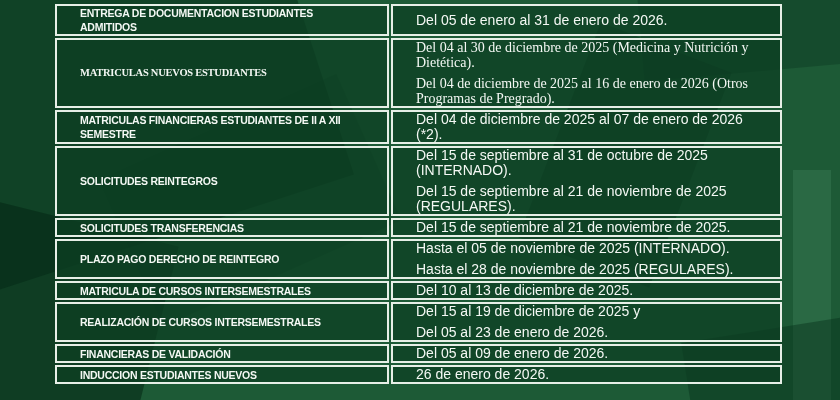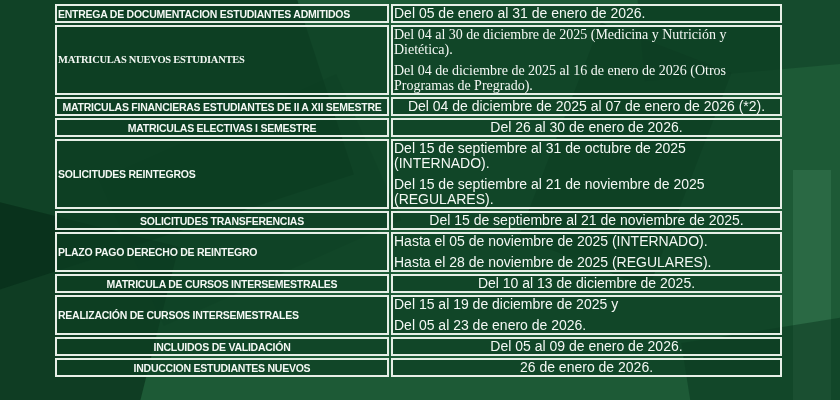--- a/index.html
+++ b/index.html
@@ -22,38 +22,38 @@
   .s7{left:120px;top:120px;width:260px;height:160px;background:rgba(8,50,27,.25);transform:rotate(-24deg);}
 
   table.cal{
     position:absolute;left:53px;top:2px;width:731px;
     border-collapse:separate;border-spacing:2px;
     table-layout:fixed;
   }
   td{
     border:2px solid #e7efe7;
     background:rgba(12,62,35,.72);
-    padding:0 1px;
+    padding:0 23px;
     vertical-align:middle;
     color:#f4f8f4;
     overflow:hidden;
   }
   col.c-act{width:334px;}
   td.act{
     font-weight:700;
     font-size:10.5px;
     letter-spacing:-0.25px;
     line-height:14px;
   }
   td.dat{font-size:14px;}
   td.dat p{margin:0;line-height:15px;}
   td.dat p + p{margin-top:6px;}
   tr.rp21 td{height:15px;}
   tr.rp56 td{height:50px;font-family:Liberation Serif, serif;}
-  tr.rp20 td{height:14px;text-align:center;}
+  tr.rp20 td{height:14px;}
   tr.rp32 td{height:26px;}
   tr.rp40 td{height:34px;margin-left:19px;}
 </style>
 </head>
 <body>
 
 <div class="screen">
   <div class="bg">
     <div class="shape s1"></div>
     <div class="shape s7"></div>
@@ -82,26 +82,20 @@
           <p>Del 04 al 30 de diciembre de 2025 (Medicina y Nutrición y Dietética).</p>
           <p>Del 04 de diciembre de 2025 al 16 de enero de 2026 (Otros Programas de Pregrado).</p>
         </td>
       </tr>
       <tr class="rp20">
         <td class="act">MATRICULAS FINANCIERAS ESTUDIANTES DE II A XII SEMESTRE</td>
         <td class="dat">
             <p>Del 04 de diciembre de 2025 al 07 de enero de 2026 (*2).</p>
           </td>
       </tr>
-      <tr class="rp20">
-        <td class="act">MATRICULAS ELECTIVAS I SEMESTRE</td>
-        <td class="dat">
-            <p>Del 26 al 30 de enero de 2026.</p>
-          </td>
-      </tr>
       <tr class="rp40">
         <td class="act">SOLICITUDES REINTEGROS</td>
         <td class="dat">
           <p>Del 15 de septiembre al 31 de octubre de 2025 (INTERNADO).</p>
           <p>Del 15 de septiembre al 21 de noviembre de 2025 (REGULARES).</p>
         </td>
       </tr>
       <tr class="rp20">
         <td class="act">SOLICITUDES TRANSFERENCIAS</td>
         <td class="dat">
@@ -122,21 +116,21 @@
           </td>
       </tr>
       <tr class="rp40">
         <td class="act">REALIZACIÓN DE CURSOS INTERSEMESTRALES</td>
         <td class="dat">
           <p>Del 15 al 19 de diciembre de 2025 y</p>
           <p>Del 05 al 23 de enero de 2026.</p>
         </td>
       </tr>
       <tr class="rp20">
-        <td class="act">INCLUIDOS DE VALIDACIÓN</td>
+        <td class="act">FINANCIERAS DE VALIDACIÓN</td>
         <td class="dat">
             <p>Del 05 al 09 de enero de 2026.</p>
           </td>
       </tr>
       <tr class="rp20">
         <td class="act">INDUCCION ESTUDIANTES NUEVOS</td>
         <td class="dat">
             <p>26 de enero de 2026.</p>
           </td>
       </tr>

